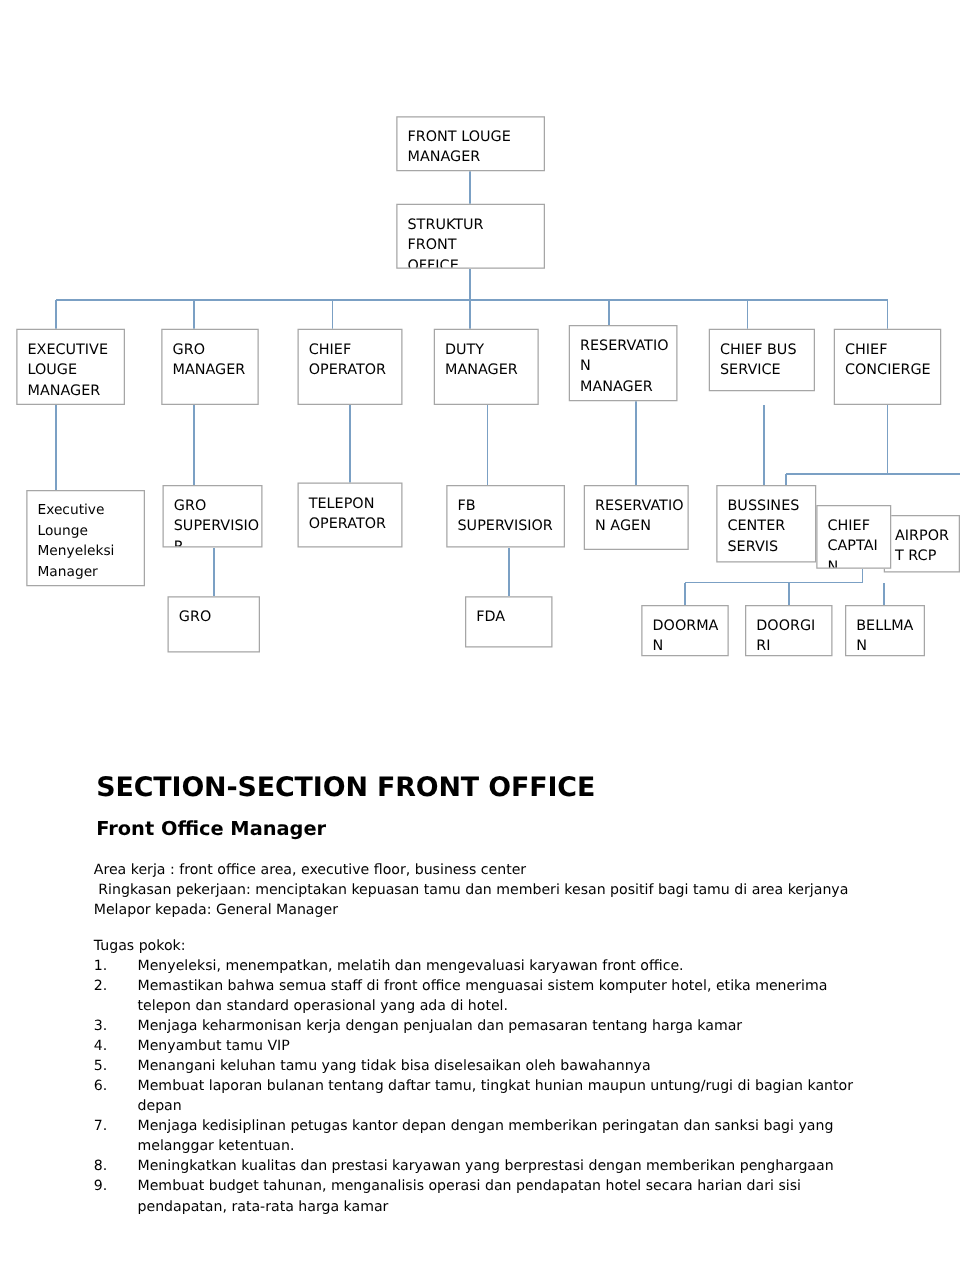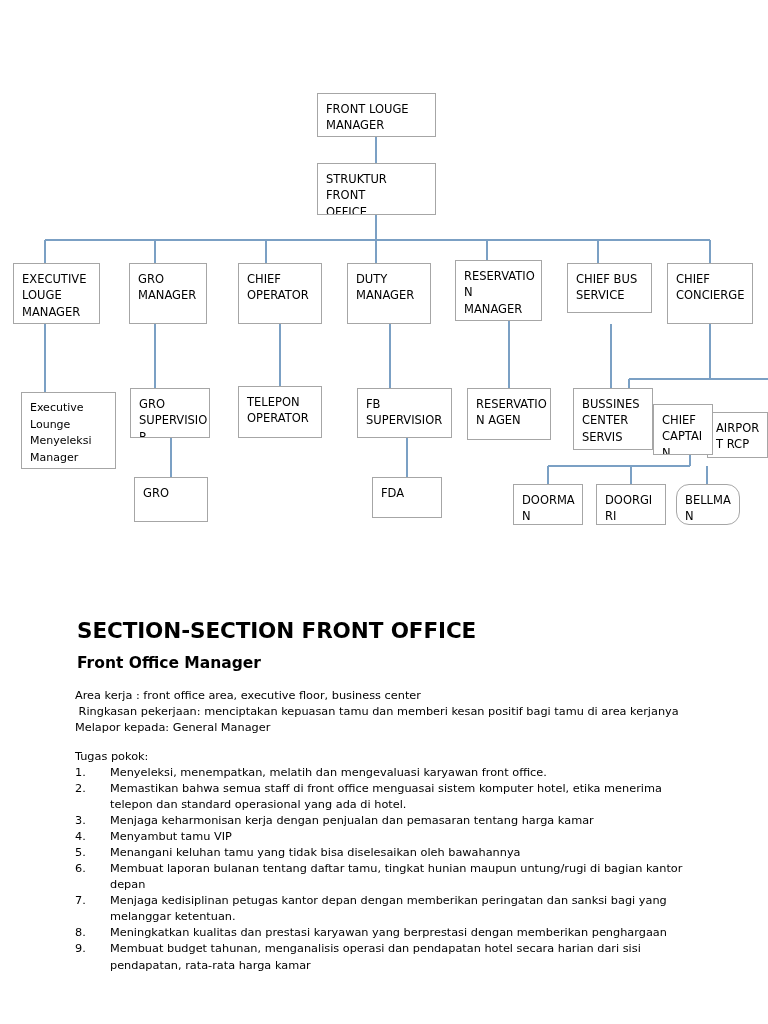--- a/index.html
+++ b/index.html
@@ -247,21 +247,21 @@
       <div>FDA</div>
     </div>
   <div class="node" style="left:513px; top:484px; width:70px; height:41px;">
       <div>DOORMA</div>
       <div>N</div>
     </div>
   <div class="node" style="left:596px; top:484px; width:70px; height:41px;">
       <div>DOORGI</div>
       <div>RI</div>
     </div>
-  <div class="node" style="left:676px; top:484px; width:64px; height:41px;border-radius:13px;">
+  <div class="node" style="left:676px; top:484px; width:64px; height:41px;">
       <div>BELLMA</div>
       <div>N</div>
     </div>
 
 </div>
 
 <div id="doc-body">
 
   <h1 class="doc-h1">SECTION-SECTION FRONT OFFICE</h1>
   <h2 class="doc-h2">Front Office Manager</h2>

